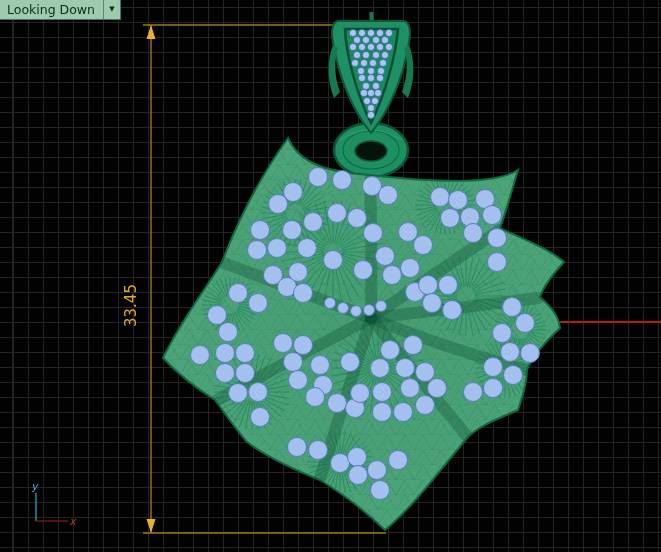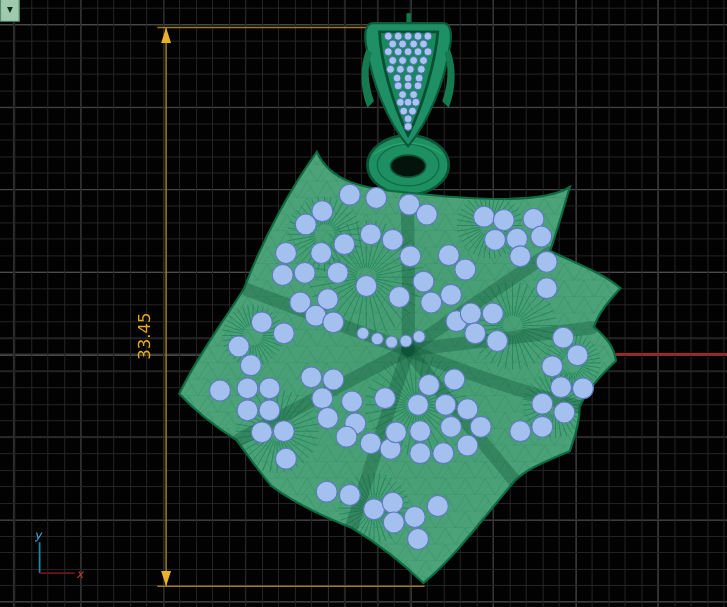--- a/index.html
+++ b/index.html
@@ -630,18 +630,19 @@
 
     <g>
       <line x1="36" y1="521" x2="36" y2="493" stroke="#1f86a8" stroke-width="1.6"></line>
       <line x1="36" y1="521" x2="68" y2="521" stroke="#6e1511" stroke-width="1.6"></line>
       <text id="y-axis-label" x="32" y="490" font-size="11" font-style="italic" fill="#3bb6d9">y</text>
       <text id="x-axis-label" x="70" y="525" font-size="11" font-style="italic" fill="#c0392b">x</text>
     </g>
   </svg>
 
   <div id="title-tab">
+    <span id="title-label">Looking Down</span>
     <span id="title-dd">
       <span class="chev">▼</span>
     </span>
   </div>
 
 </div>
 
 </body></html>

